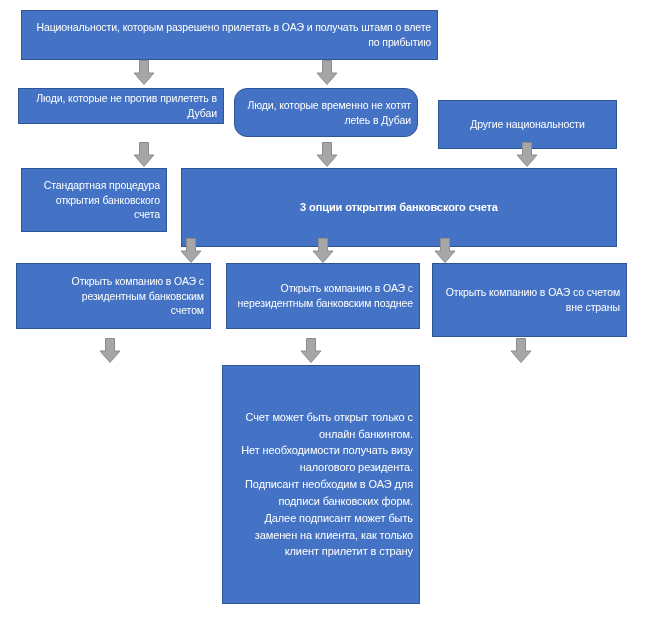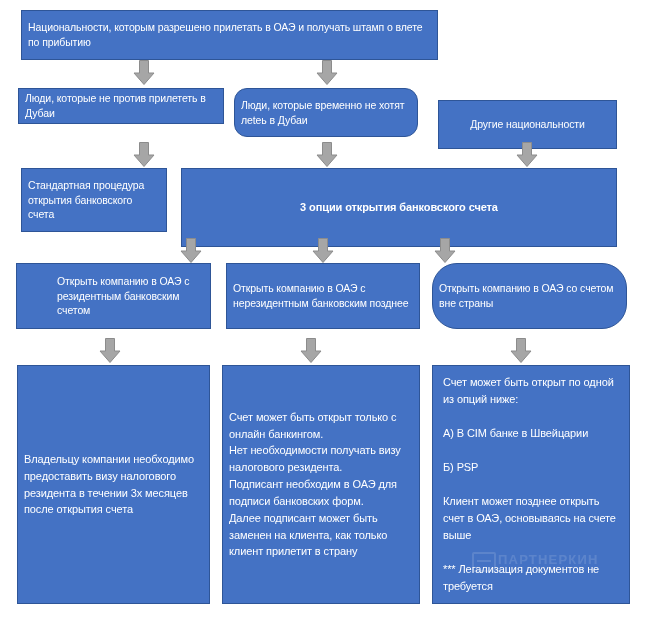--- a/index.html
+++ b/index.html
@@ -19,21 +19,21 @@
   }
   .box {
     position: absolute;
     box-sizing: border-box;
     background: #4472C4;
     border: 1px solid #2E5597;
     color: #ffffff;
     display: flex;
     align-items: center;
     justify-content: center;
-    text-align: left;
+    text-align: right;
     line-height: 1.42;
     letter-spacing: -0.1px;
     font-size: 10.5px;
     padding: 2px 6px;
     white-space: pre-line;
   }
   .box.bold {
     font-weight: bold;
     font-size: 11px;
   }
@@ -144,51 +144,41 @@
       </svg>
   </div>
   <div class="arrow" style="left:434px; top:238px;">
     <svg viewBox="0 0 22 25" width="22" height="25">
         <polygon points="6.5,0.5 15.5,0.5 15.5,13 21,13 11,24.5 1,13 6.5,13" fill="#A6A6A6" stroke="#8C8C8C" stroke-width="1"></polygon>
       </svg>
   </div>
 
   <div class="box" style="left:16px; top:263px; width:195px; height:66px;padding-left:40px;">Открыть компанию в ОАЭ с резидентным банковским счетом</div>
   <div class="box" style="left:226px; top:263px; width:194px; height:66px;">Открыть компанию в ОАЭ с нерезидентным банковским позднее</div>
-  <div class="box" style="left:432px; top:263px; width:195px; height:66px;border-radius:25px;">Открыть компанию в ОАЭ со счетом вне страны</div>
+  <div class="box" style="left:432px; top:263px; width:195px; height:74px;">Открыть компанию в ОАЭ со счетом вне страны</div>
 
   <div class="arrow" style="left:99px; top:338px;">
     <svg viewBox="0 0 22 25" width="22" height="25">
         <polygon points="6.5,0.5 15.5,0.5 15.5,13 21,13 11,24.5 1,13 6.5,13" fill="#A6A6A6" stroke="#8C8C8C" stroke-width="1"></polygon>
       </svg>
   </div>
   <div class="arrow" style="left:300px; top:338px;">
     <svg viewBox="0 0 22 25" width="22" height="25">
         <polygon points="6.5,0.5 15.5,0.5 15.5,13 21,13 11,24.5 1,13 6.5,13" fill="#A6A6A6" stroke="#8C8C8C" stroke-width="1"></polygon>
       </svg>
   </div>
   <div class="arrow" style="left:510px; top:338px;">
     <svg viewBox="0 0 22 25" width="22" height="25">
         <polygon points="6.5,0.5 15.5,0.5 15.5,13 21,13 11,24.5 1,13 6.5,13" fill="#A6A6A6" stroke="#8C8C8C" stroke-width="1"></polygon>
       </svg>
   </div>
 
-  <div class="box tall" style="left:17px; top:365px; width:193px; height:239px;">Владельцу компании необходимо предоставить визу налогового резидента в течении 3х месяцев после открытия счета</div>
   <div class="box tall" style="left:222px; top:365px; width:198px; height:239px;">Счет может быть открыт только с онлайн банкингом.
 Нет необходимости получать визу налогового резидента.
 Подписант необходим в ОАЭ для подписи банковских форм.
 Далее подписант может быть заменен на клиента, как только клиент прилетит в страну</div>
-  <div class="box leftal" style="left:432px; top:365px; width:198px; height:239px;">Счет может быть открыт по одной из опций ниже:
-
-А) В CIM банке в Швейцарии
-
-Б) PSP
-
-Клиент может позднее открыть счет в ОАЭ, основываясь на счете выше
-
-*** Легализация документов не требуется</div>
 
   <div class="watermark">
     <div class="wm-logo"></div>
     <div class="wm-text">ПАРТНЕРКИН</div>
   </div>
 
 </div>
 
 </body></html>

